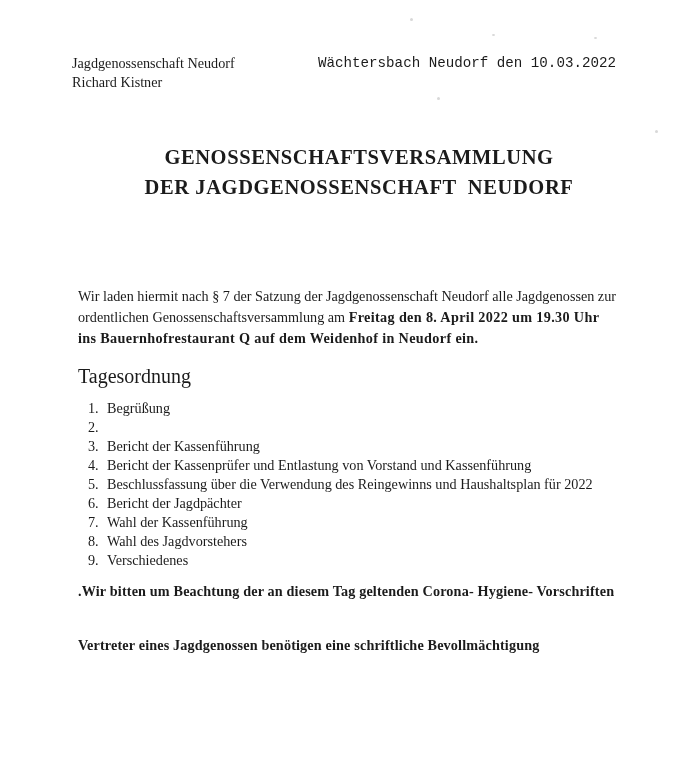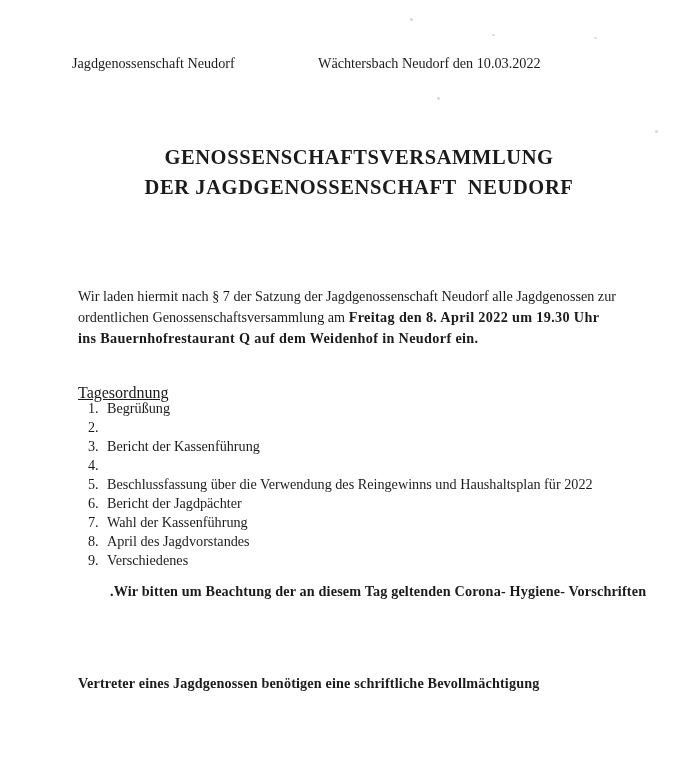--- a/index.html
+++ b/index.html
@@ -34,20 +34,21 @@
     line-height: 19px;
     white-space: nowrap;
   }
   .hdr-right {
     position: absolute;
     left: 318px;
     top: 54px;
     font-size: 14.2px;
     line-height: 19px;
     white-space: nowrap;
+    font-family: Liberation Mono, monospace;
   }
 
   .title-block {
     position: absolute;
     left: 0;
     top: 146px;
     width: 700px;
     text-align: center;
     padding-left: 9px;
   }
@@ -70,23 +71,22 @@
     line-height: 21px;
   }
   .intro b {
     font-weight: bold;
     letter-spacing: 0.35px;
   }
 
   .agenda-label {
     position: absolute;
     left: 78px;
-    top: 384px;
-    font-size: 16px;
-    text-decoration: underline;
+    top: 365px;
+    font-size: 20px;
   }
 
   .agenda {
     position: absolute;
     left: 88px;
     top: 399px;
     width: 560px;
     margin: 0;
     padding: 0;
     list-style: none;
@@ -106,57 +106,58 @@
   }
 
   .note {
     position: absolute;
     left: 78px;
     font-size: 14.2px;
     font-weight: bold;
     letter-spacing: 0.15px;
     white-space: nowrap;
   }
-  .note-corona { top: 583px; margin-left: 32px; }
-  .note-proxy  { top: 637px; margin-top: 38px; }
+  .note-corona { top: 583px; }
+  .note-proxy  { top: 637px; }
   .note-sign   { top: 756px; }
 </style>
 </head>
 <body>
 
 <div class="page">
 
   <div class="speck" style="left:410px; top:18px; width:3px; height:3px;"></div>
   <div class="speck" style="left:492px; top:34px; width:3px; height:2px;"></div>
   <div class="speck" style="left:594px; top:37px; width:3px; height:2px;"></div>
   <div class="speck" style="left:437px; top:97px; width:3px; height:3px;"></div>
   <div class="speck" style="left:655px; top:130px; width:3px; height:3px;"></div>
 
   <div class="hdr-left">
     <div>Jagdgenossenschaft Neudorf</div>
+    <div>Richard Kistner</div>
   </div>
   <div class="hdr-right">Wächtersbach Neudorf den 10.03.2022</div>
 
   <div class="title-block">
     <div class="title-line">GENOSSENSCHAFTSVERSAMMLUNG</div>
     <div class="title-line second">DER JAGDGENOSSENSCHAFT  NEUDORF</div>
   </div>
 
   <p class="intro"><span>Wir laden hiermit nach § 7 der Satzung der Jagdgenossenschaft Neudorf alle Jagdgenossen zur ordentlichen Genossenschaftsversammlung am </span><b>Freitag den  8. April 2022 um 19.30 Uhr ins Bauernhofrestaurant Q auf dem Weidenhof in Neudorf ein.</b></p>
 
   <div class="agenda-label">Tagesordnung</div>
   <ol class="agenda">
     <li><span class="num">1.</span><span>Begrüßung</span></li>
     <li><span class="num">2.</span></li>
     <li><span class="num">3.</span><span>Bericht der Kassenführung</span></li>
-    <li><span class="num">4.</span></li>
+    <li><span class="num">4.</span><span>Bericht der Kassenprüfer und Entlastung von Vorstand und Kassenführung</span></li>
     <li><span class="num">5.</span><span>Beschlussfassung über die Verwendung des Reingewinns und Haushaltsplan für 2022</span></li>
     <li><span class="num">6.</span><span>Bericht der Jagdpächter</span></li>
     <li><span class="num">7.</span><span>Wahl der Kassenführung</span></li>
-    <li><span class="num">8.</span><span>April des Jagdvorstandes</span></li>
+    <li><span class="num">8.</span><span>Wahl des Jagdvorstehers</span></li>
     <li><span class="num">9.</span><span>Verschiedenes</span></li>
   </ol>
 
   <div class="note note-corona">.Wir bitten um Beachtung der an diesem Tag geltenden Corona- Hygiene- Vorschriften</div>
   <div class="note note-proxy">Vertreter eines Jagdgenossen benötigen eine schriftliche Bevollmächtigung</div>
   <div class="note note-sign">Der Jagdvorstand</div>
 
 </div>
 
 </body></html>

